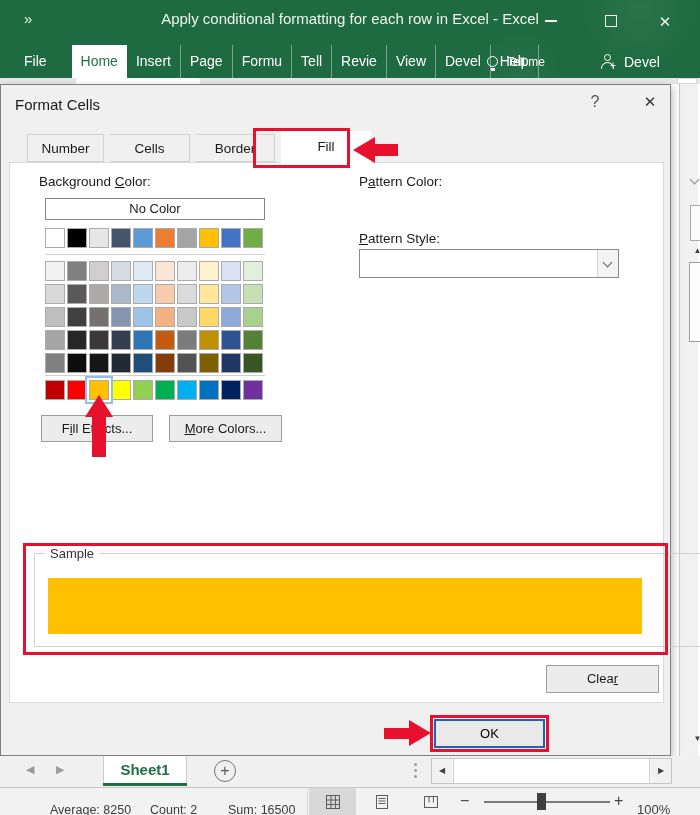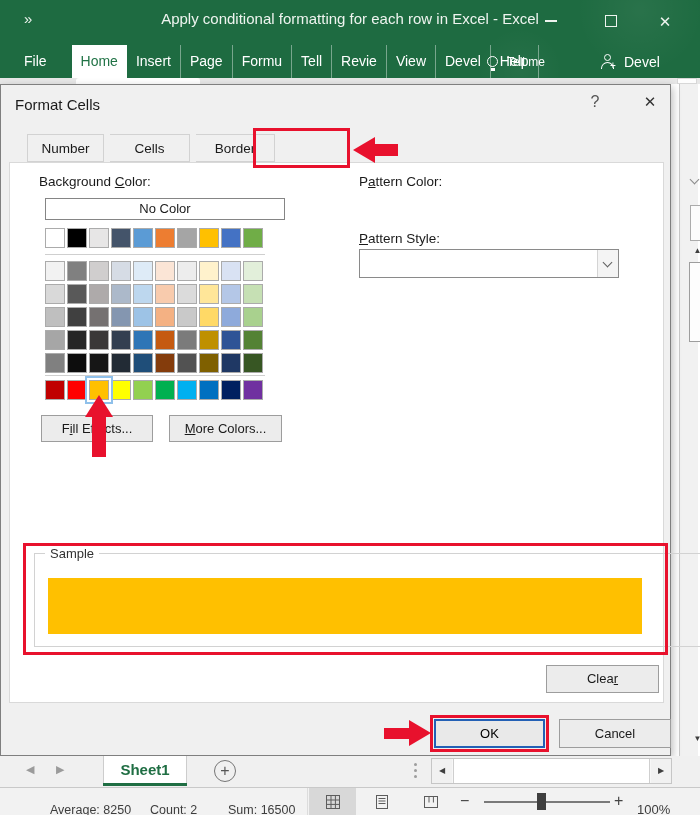--- a/index.html
+++ b/index.html
@@ -52,21 +52,21 @@
   .dtabs { position:absolute; left:20px; top:49px; display:flex; }
   .dtab { height:28px; line-height:28px; text-align:center; font-size:13.5px; color:#1a1a1a; background:#f0f0f0; border:1px solid #d2d2d2; border-left:none;margin-left:6px; }
   .dtab:first-child { border-left:1px solid #d2d2d2; }
   .dtab.active { background:#fff; border:none; height:32px; margin-top:-3px; line-height:32px; position:relative; z-index:4; }
 
   .tab-page { position:absolute; left:8px; top:77px; width:655px; height:541px; background:#fff; border:1px solid #d9d9d9; }
 
   .field-label { position:absolute; font-size:13.5px; color:#1a1a1a; }
   .accel { text-decoration:underline; }
 
-  .nocolor-btn { position:absolute; left:44px; top:113px; width:240px; height:22px; background:#fff; border:1px solid #858585; font-size:13px; text-align:center; line-height:20px; color:#1a1a1a; }
+  .nocolor-btn { position:absolute; left:44px; top:113px; width:220px; height:22px; background:#fff; border:1px solid #858585; font-size:13px; text-align:center; line-height:20px; color:#1a1a1a; }
 
   .swrow { display:flex; gap:2px; }
   .swatch { width:20px; height:20px; border:1px solid #ababab; }
   .swatch.selected { outline:2px solid #8fc0ea; outline-offset:2px; position:relative; z-index:2; }
   .theme-row { position:absolute; left:44px; top:143px; display:flex; gap:2px; }
   .pal-hr1 { position:absolute; left:44px; top:169px; width:220px; height:1px; background:#cfcfcf; }
   .tint-grid { position:absolute; left:44px; top:176px; display:flex; flex-direction:column; gap:3px; }
   .pal-hr2 { position:absolute; left:44px; top:290px; width:220px; height:1px; background:#cfcfcf; }
   .std-row { position:absolute; left:44px; top:295px; display:flex; gap:2px; }
 
@@ -182,20 +182,21 @@
 
 <div class="dialog">
   <div class="dlg-title">Format Cells</div>
   <div class="dlg-help">?</div>
   <div class="dlg-close">✕</div>
 
   <div class="dtabs">
     <div class="dtab" style="width:77px">Number</div>
     <div class="dtab" style="width:80px">Cells</div>
     <div class="dtab" style="width:79px">Border</div>
+    <div class="dtab active" style="width:90px">Fill</div>
   </div>
 
   <div class="tab-page"></div>
 
   <div class="field-label" style="left:38px; top:89px;"><span>Background </span><span class="accel">C</span><span>olor:</span></div>
   <div class="nocolor-btn">No Color</div>
   <div class="theme-row">
       <div class="swatch" style="background: rgb(255, 255, 255);"></div>
       <div class="swatch" style="background: rgb(0, 0, 0);"></div>
       <div class="swatch" style="background: rgb(231, 230, 230);"></div>
@@ -297,21 +298,20 @@
 
   <div class="sample-group">
     <span class="sample-legend">Sample</span>
     <div class="sample-fill" style="background: rgb(255, 192, 0);"></div>
   </div>
 
   <div class="btn clear-btn"><span>Clea</span><span class="accel">r</span><span></span></div>
 
   <div class="footer"></div>
   <div class="ok-btn">OK</div>
-  <div class="btn cancel-btn">Cancel</div>
 
   <div class="ann ann-fill-tab"></div>
   <div class="arrow-part al-head"></div>
   <div class="arrow-part al-shaft"></div>
   <div class="arrow-part au-head"></div>
   <div class="arrow-part au-shaft"></div>
   <div class="ann ann-sample"></div>
   <div class="ann ann-ok"></div>
   <div class="arrow-part ar-shaft"></div>
   <div class="arrow-part ar-head"></div>

